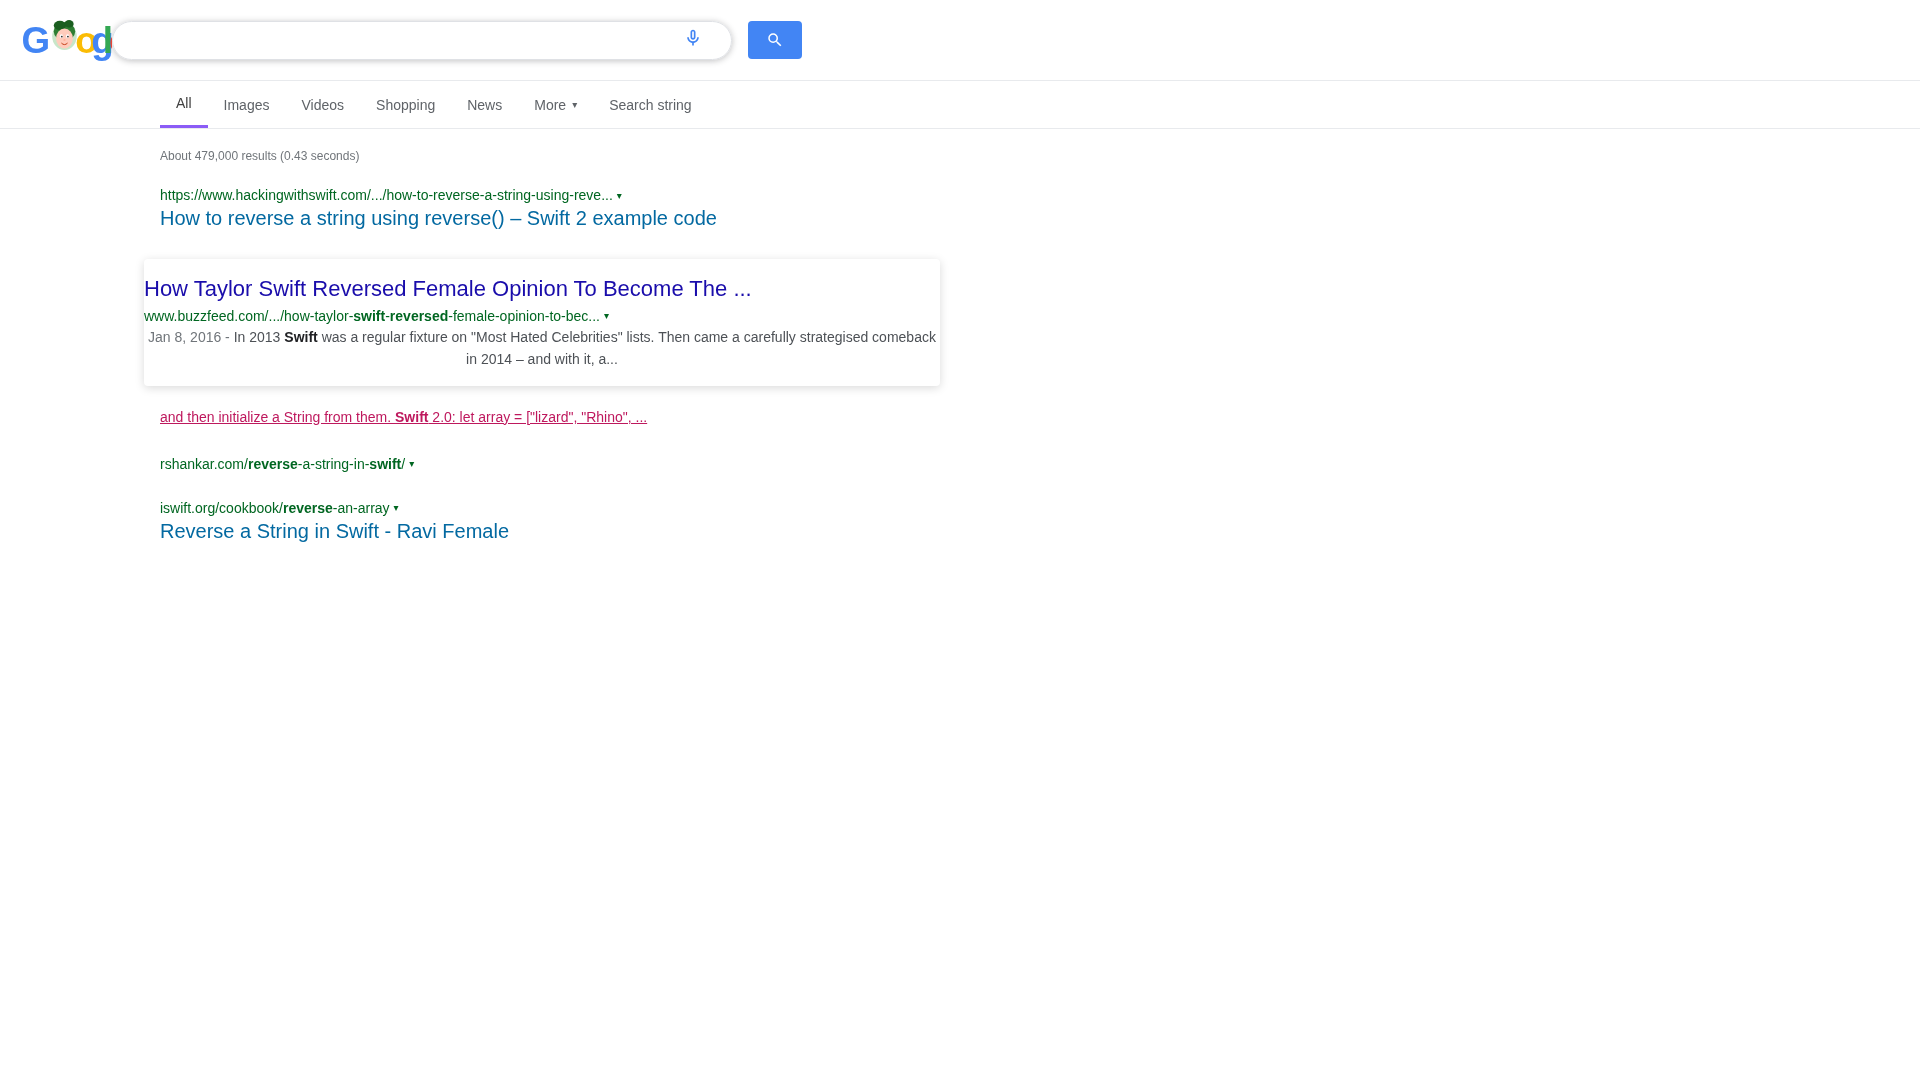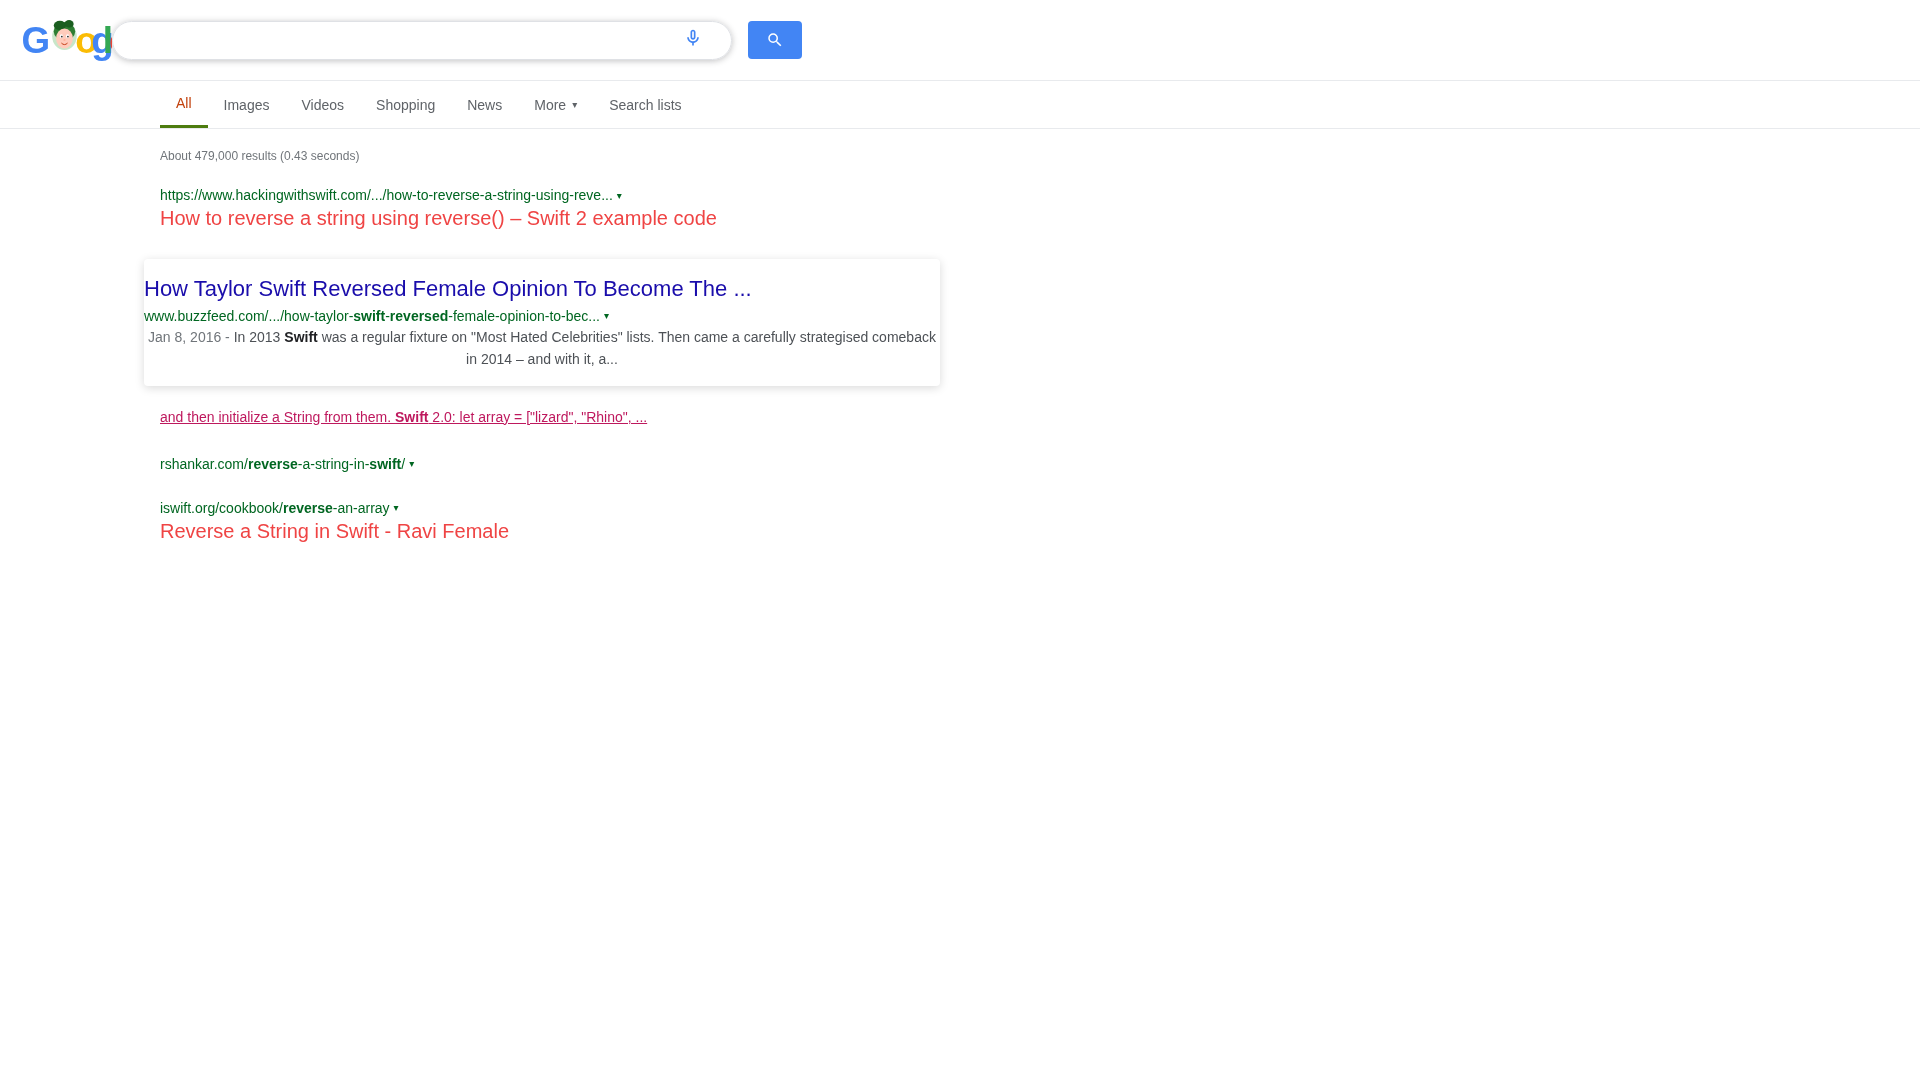--- a/index.html
+++ b/index.html
@@ -80,22 +80,22 @@
       font-size: 14px;
       color: #5f6368;
       cursor: pointer;
       text-decoration: none;
       display: flex;
       align-items: center;
       gap: 6px;
       position: relative;
     }
     .nav-tab.active {
-      color: #c2410c;
-      border-bottom: 3px solid #4d7c0f;
+      color: #404040;
+      border-bottom: 3px solid #8b5cf6;
     }
 
     
     .results-area {
       padding: 20px 160px;
       max-width: 900px;
     }
     .results-count {
       font-size: 12px;
       color: #70757a;
@@ -112,21 +112,21 @@
       align-items: center;
       gap: 4px;
       margin-bottom: 2px;
     }
     .result-url .dropdown-arrow {
       color: #006621;
       font-size: 10px;
     }
     .result-title {
       font-size: 20px;
-      color: #ef4444;
+      color: #0369a1;
       text-decoration: none;
       display: block;
       margin-bottom: 4px;
       cursor: pointer;
       line-height: 1.3;
     }
     .result-snippet {
       font-size: 14px;
       color: #4d5156;
       line-height: 1.58;
@@ -232,21 +232,21 @@
     <span>Shopping</span>
   </a>
   <a class="nav-tab" href="#">
     <span>News</span>
   </a>
   <a class="nav-tab" href="#">
     <span>More</span>
     <span style="font-size:10px;">▾</span>
   </a>
   <a class="nav-tab" href="#">
-    <span>Search lists</span>
+    <span>Search string</span>
   </a>
 </nav>
 
 <div class="results-area">
   <div class="results-count">About 479,000 results (0.43 seconds)</div>
 
   <div class="result-item">
     <div class="result-url">
       <span>https://www.hackingwithswift.com/.../how-to-reverse-a-string-using-reve...</span>
       <span class="dropdown-arrow">▾</span>

